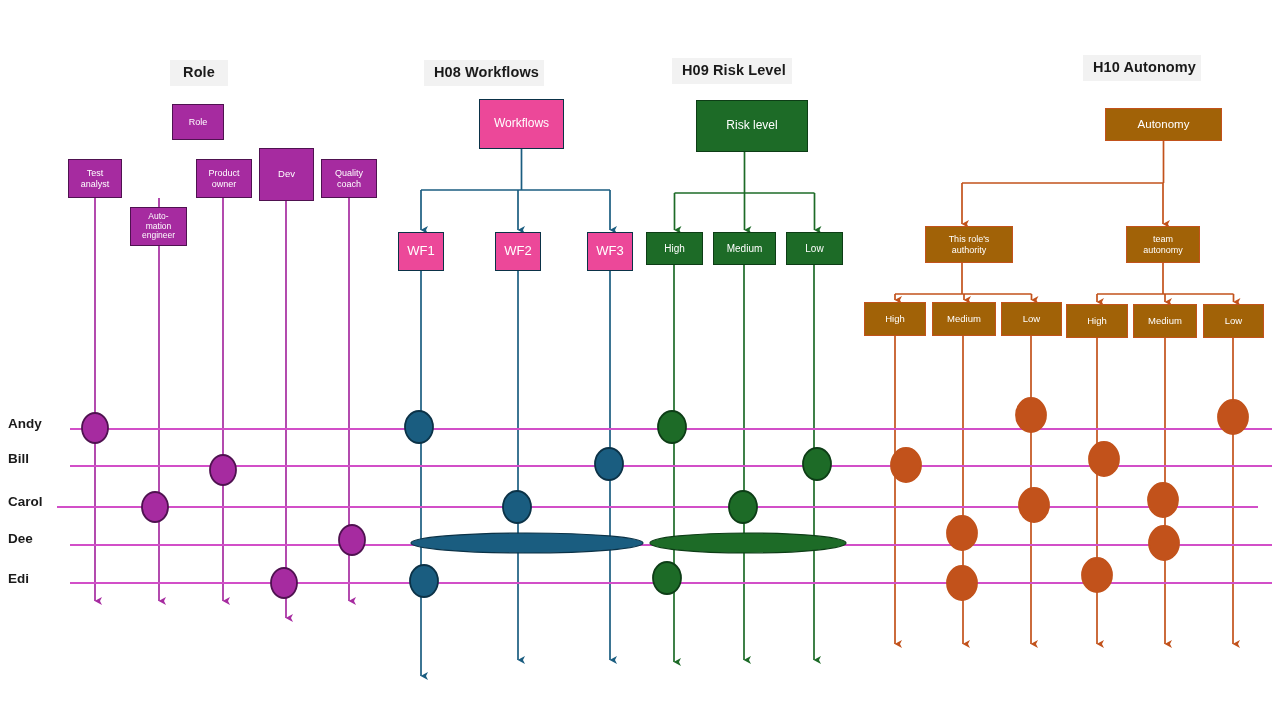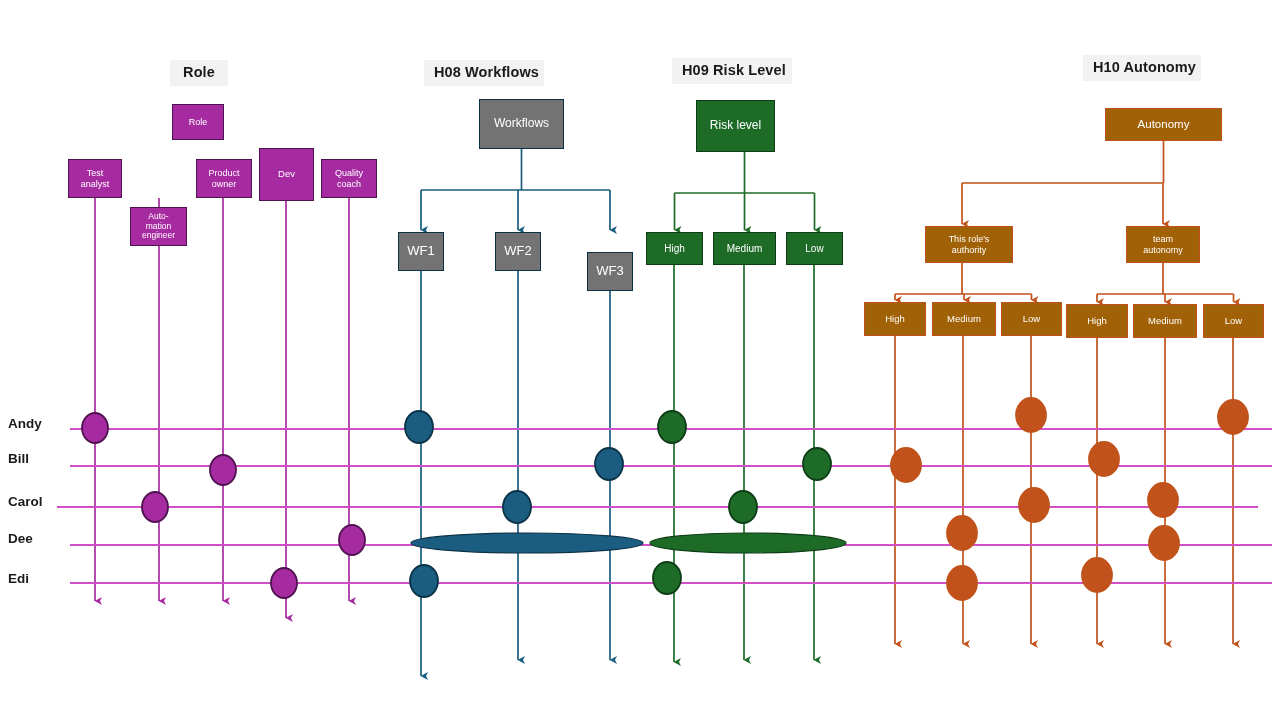--- a/index.html
+++ b/index.html
@@ -31,21 +31,21 @@
     display: flex;
     align-items: center;
     justify-content: center;
     text-align: center;
     color: #ffffff;
     line-height: 1.12;
     white-space: pre-line;
     border: 1.4px solid rgba(0,0,0,.55);
   }
   .node.n-purple { background:#A62BA0; border-color:#4f1250; }
-  .node.n-blue   { background:#737373; border-color:#0b3247; }
+  .node.n-blue   { background:#ec4899; border-color:#0b3247; }
   .node.n-green  { background:#1d6b27; border-color:#0d3d16; }
   .node.n-orange { background:#a16207; border-color:#C2521B; }
 
   .row-label {
     position: absolute;
     font-size: 13.5px;
     color: #1a1a1a;
     white-space: nowrap;
     font-weight: bold;
   }
@@ -134,22 +134,22 @@
 mation
 engineer</span></div>
       <div class="node n-purple" style="left: 196px; top: 159px; width: 56px; height: 39px; font-size: 9px;"><span>Product
 owner</span></div>
       <div class="node n-purple" style="left: 259px; top: 148px; width: 55px; height: 53px; font-size: 9.5px;"><span>Dev</span></div>
       <div class="node n-purple" style="left: 321px; top: 159px; width: 56px; height: 39px; font-size: 9px;"><span>Quality
 coach</span></div>
       <div class="node n-blue" style="left: 479px; top: 99px; width: 85px; height: 50px; font-size: 12px;"><span>Workflows</span></div>
       <div class="node n-blue" style="left: 398px; top: 232px; width: 46px; height: 39px; font-size: 13px; text-align: center;"><span>WF1</span></div>
       <div class="node n-blue" style="left: 495px; top: 232px; width: 46px; height: 39px; font-size: 13px;"><span>WF2</span></div>
-      <div class="node n-blue" style="left: 587px; top: 232px; width: 46px; height: 39px; font-size: 13px; margin-top: 20px;"><span>WF3</span></div>
-      <div class="node n-green" style="left: 696px; top: 100px; width: 79px; height: 52px; font-size: 12px;"><span>Risk level</span></div>
+      <div class="node n-blue" style="left: 587px; top: 232px; width: 46px; height: 39px; font-size: 13px;"><span>WF3</span></div>
+      <div class="node n-green" style="left: 696px; top: 100px; width: 112px; height: 52px; font-size: 12px;"><span>Risk level</span></div>
       <div class="node n-green" style="left: 646px; top: 232px; width: 57px; height: 33px; font-size: 10px;"><span>High</span></div>
       <div class="node n-green" style="left: 713px; top: 232px; width: 63px; height: 33px; font-size: 10px;"><span>Medium</span></div>
       <div class="node n-green" style="left: 786px; top: 232px; width: 57px; height: 33px; font-size: 10px;"><span>Low</span></div>
       <div class="node n-orange" style="left: 1105px; top: 108px; width: 117px; height: 33px; font-size: 11.5px;"><span>Autonomy</span></div>
       <div class="node n-orange" style="left: 925px; top: 226px; width: 88px; height: 37px; font-size: 9px;"><span>This role's
 authority</span></div>
       <div class="node n-orange" style="left: 864px; top: 302px; width: 62px; height: 34px; font-size: 9.5px;"><span>High</span></div>
       <div class="node n-orange" style="left: 932px; top: 302px; width: 64px; height: 34px; font-size: 9.5px;"><span>Medium</span></div>
       <div class="node n-orange" style="left: 1001px; top: 302px; width: 61px; height: 34px; font-size: 9.5px;"><span>Low</span></div>
       <div class="node n-orange" style="left: 1126px; top: 226px; width: 74px; height: 37px; font-size: 9px;"><span>team

